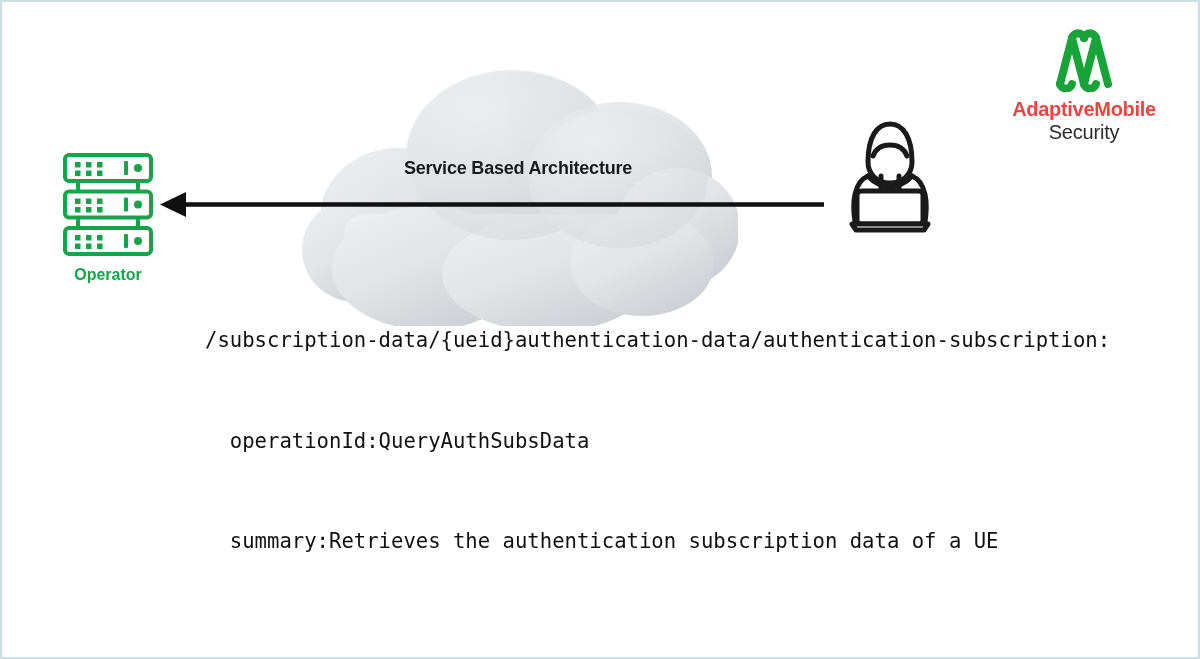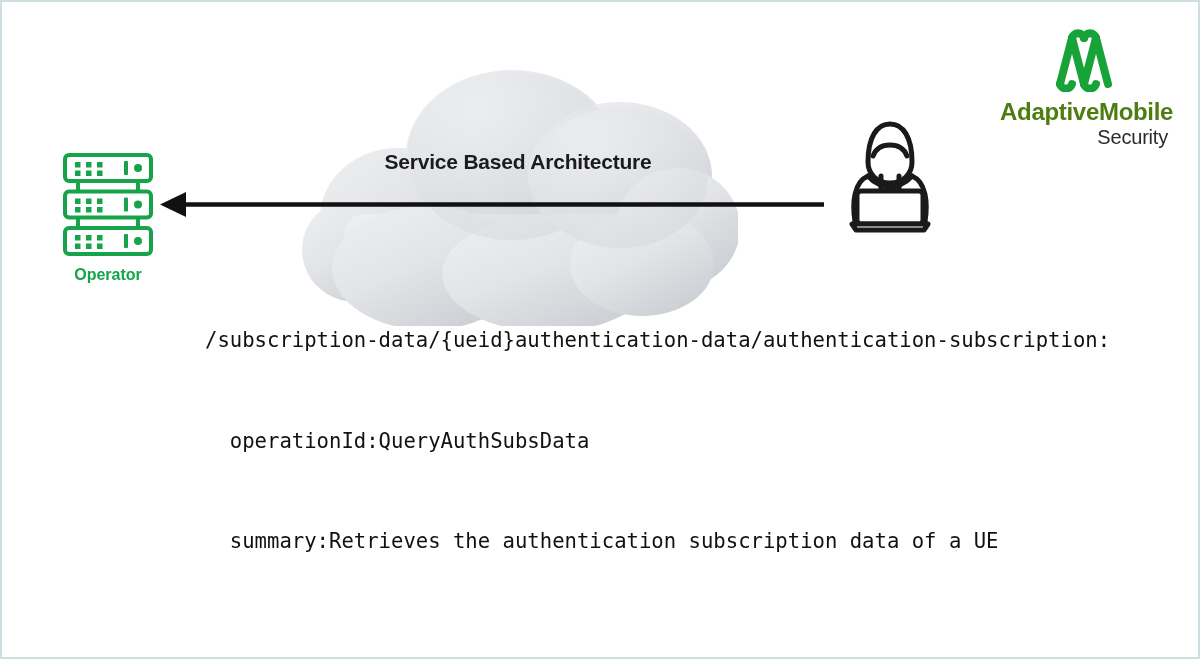--- a/index.html
+++ b/index.html
@@ -27,25 +27,25 @@
     position: absolute;
     left: 296px;
     top: 66px;
     width: 440px;
     height: 258px;
     pointer-events: none;
   }
   .cloud-title {
     position: absolute;
     left: 296px;
-    top: 148px;
+    top: 156px;
     width: 440px;
     text-align: center;
     font-family: "Liberation Sans", sans-serif;
-    font-size: 21px;
+    font-size: 18px;
     font-weight: bold;
     color: #1b1b1b;
     letter-spacing: -0.2px;
   }
 
   
   .arrow-svg {
     position: absolute;
     left: 150px;
     top: 186px;
@@ -92,34 +92,33 @@
     text-align: center;
   }
   .logo-mark {
     width: 76px;
     height: 66px;
     margin: 0 auto 6px auto;
     display: block;
   }
   .logo-name {
     font-family: "Liberation Sans", sans-serif;
-    font-size: 24px;
+    font-size: 20px;
     font-weight: bold;
-    color: #4d7c0f;
+    color: #ef4444;
     line-height: 1.15;
     letter-spacing: -0.3px;
   }
   .logo-sub {
     font-family: "Liberation Sans", sans-serif;
     font-size: 20px;
     font-weight: normal;
     color: #2b2b2b;
     line-height: 1.15;
     letter-spacing: -0.2px;
-    text-align: right;
   }
 
   
   .code-block {
     position: absolute;
     left: 203px;
     top: 255px;
     width: 980px;
     font-family: "DejaVu Sans Mono", monospace;
     font-size: 20.6px;

